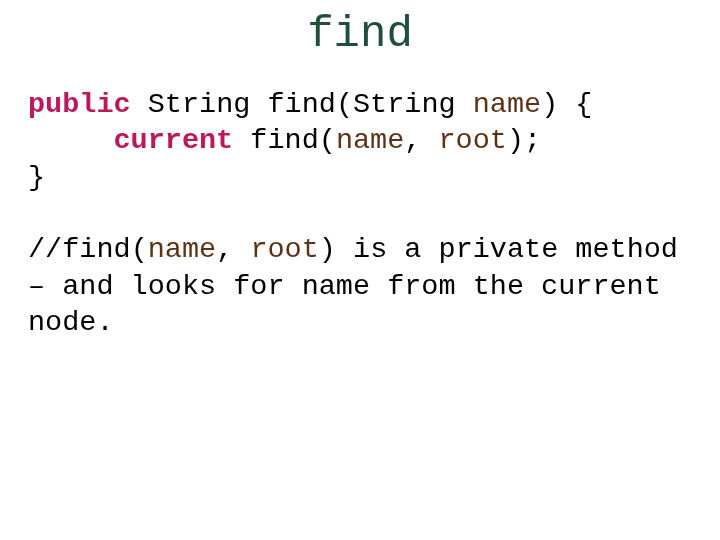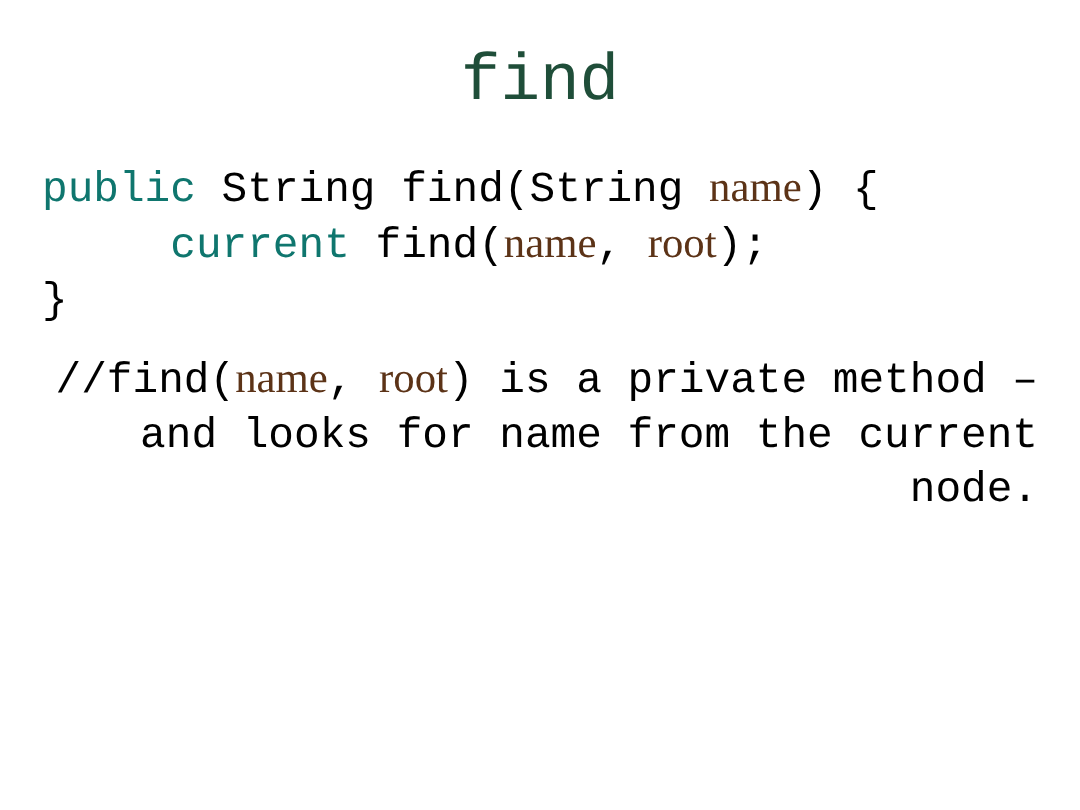--- a/index.html
+++ b/index.html
@@ -9,49 +9,48 @@
     height: 540px;
     background: #fff;
     font-family: Consolas, "Courier New", monospace;
     overflow: hidden;
   }
   .slide {
     width: 720px;
     height: 540px;
     position: relative;
     box-sizing: border-box;
-    padding: 30px 28px 0 28px;
+    padding: 9px 28px 0 28px;
   }
   .title {
     text-align: center;
     font-size: 44px;
     color: #1f4e39;
     font-family: Consolas, "Courier New", monospace;
     margin: 0 0 28px 0;
     font-weight: normal;
   }
   .code {
     font-size: 28.5px;
     line-height: 1.28;
     color: #000;
     white-space: pre;
     font-family: Consolas, "Courier New", monospace;
   }
-  .kw  { color: #0f766e; font-weight: normal; }
-  .par { color: #5c3317; font-family: Liberation Serif, serif; }
+  .kw  { color: #be185d; font-weight: bold; }
+  .par { color: #5c3317; }
   .indent2 { display:inline-block; width: 5ch; }
   .comment-block {
     font-size: 28.5px;
     line-height: 1.28;
     color: #000;
     font-family: Consolas, "Courier New", monospace;
-    margin-top: 16px;
+    margin-top: 36px;
     white-space: normal;
     word-wrap: break-word;
-    text-align: right;
   }
 </style>
 </head>
 <body>
 
 <div class="slide">
 
   <h1 class="title">find</h1>
 
   <div class="code"><span class="kw">public</span> <span>String</span> <span>find</span><span>(</span><span>String</span> <span class="par">name</span><span>) {</span>

